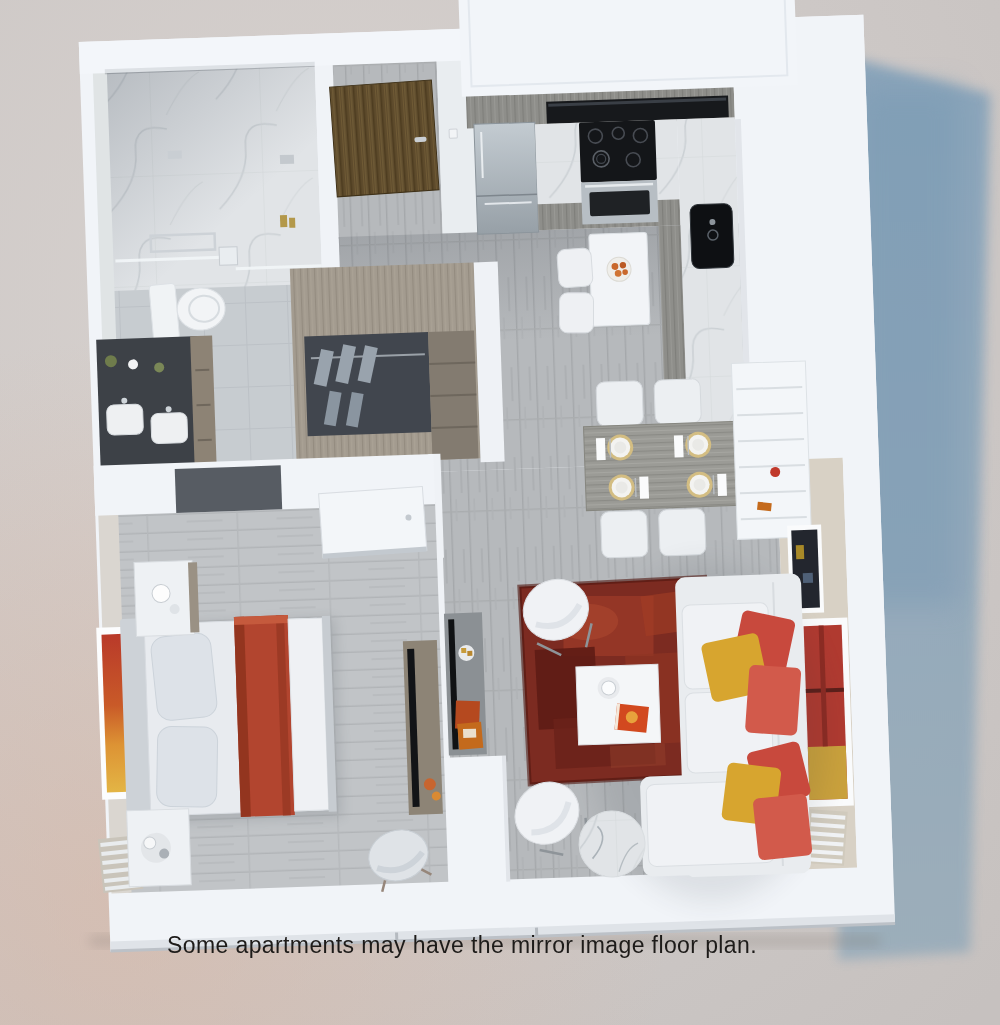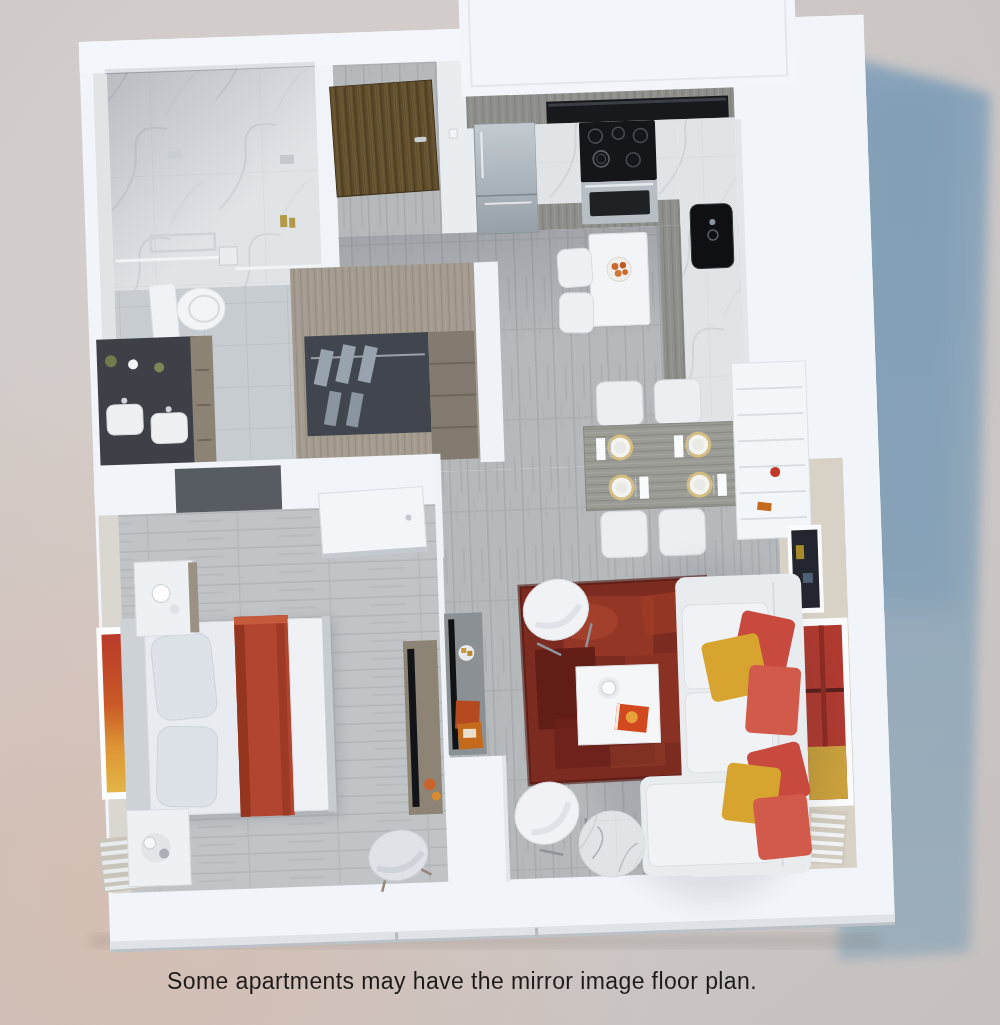--- a/index.html
+++ b/index.html
@@ -1,19 +1,19 @@
 <!DOCTYPE html>
 <html><head>
 <meta charset="utf-8">
 <style>
   html,body{margin:0;padding:0;background:#ccc7c5;}
   .stage{position:relative;width:1000px;height:1025px;overflow:hidden;
          font-family:"Liberation Sans",sans-serif;}
   .stage svg{position:absolute;left:0;top:0;}
-  .caption{position:absolute;left:0;top:968px;width:924px;text-align:center;
+  .caption{position:absolute;left:0;top:932px;width:924px;text-align:center;
            font-size:23px;letter-spacing:.4px;color:#1d1b19;}
 </style>
 </head>
 <body>
 
 <div class="stage">
 <svg width="1000" height="1025" viewBox="0 0 1000 1025">
 <defs>
   <radialGradient id="bgG" cx="32%" cy="30%" r="95%">
     <stop offset="0" stop-color="#d8d2cf"></stop>

